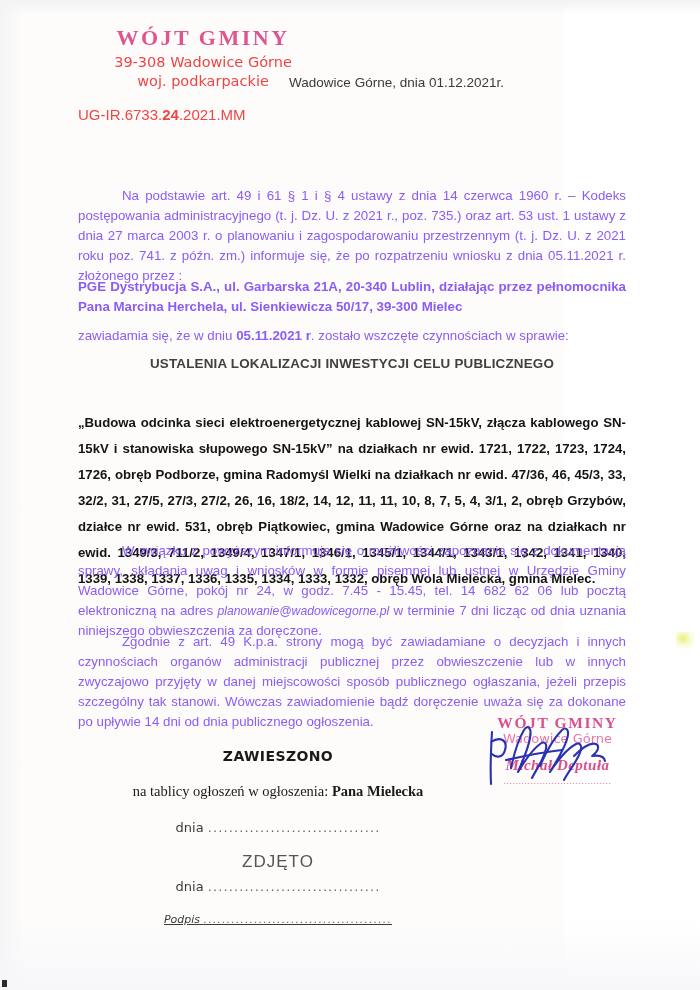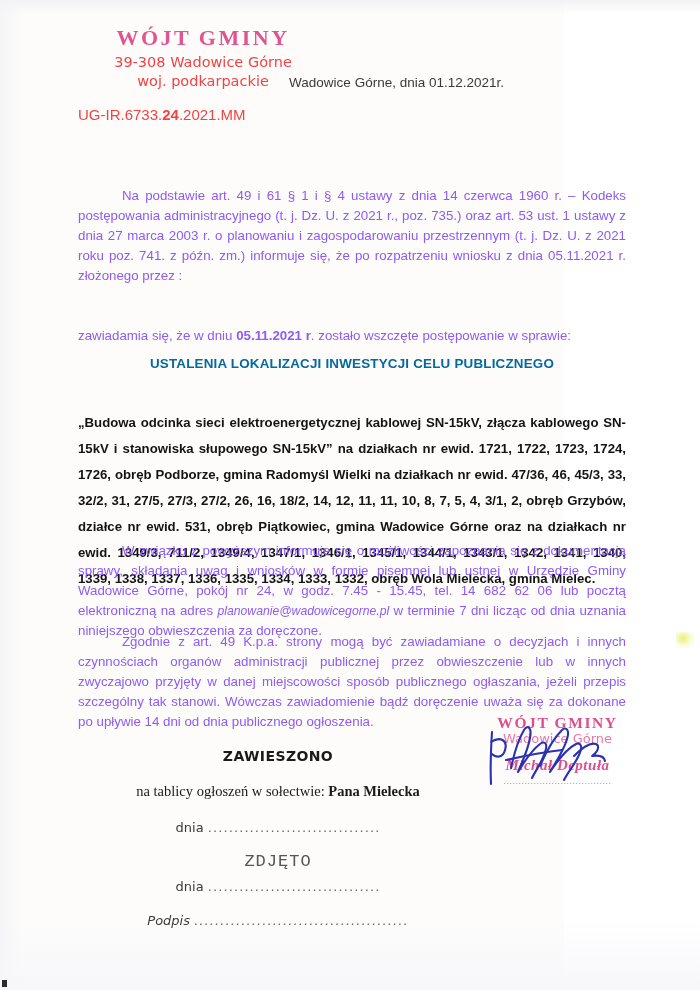--- a/index.html
+++ b/index.html
@@ -133,21 +133,21 @@
   p.para.bold { font-weight: bold; }
   .para .em { font-style: italic; font-size: 12.2px; }
   .para b { font-weight: bold; }
 
   .center-head {
     margin: 0;
     text-align: center;
     font-weight: bold;
     font-size: 13.4px;
     letter-spacing: 0.2px;
-    color: #0369a1;
+    color: #404040;
   }
   .left-head {
     margin: 0;
     font-size: 13.2px;
     color: #222;
   }
 
   .desc-block {
     margin: 0;
     font-size: 13.2px;
@@ -224,30 +224,31 @@
     font-size: 14.5px;
     color: #1a1a1a;
   }
   .form-solectwo b { font-weight: bold; }
   .form-dnia {
     font-family: "DejaVu Sans", sans-serif;
     font-size: 13px;
     color: #3a3a3a;
   }
   .form-zdjeto {
-    font-family: Liberation Mono, monospace;
+    font-family: Liberation Sans, sans-serif;
     font-size: 17px;
     letter-spacing: 1px;
     color: #555;
   }
   .form-podpis {
     font-family: "DejaVu Sans", sans-serif;
     font-style: italic;
-    font-size: 13px;
+    font-size: 11px;
     color: #3a3a3a;
+    text-decoration: underline;
   }
   .dots-lead { letter-spacing: 1.1px; color: #6a6a6a; }
 </style>
 </head>
 <body>
 
 <div class="page">
 
   <div class="scan-shade-top"></div>
   <div class="scan-shade-left"></div>
@@ -265,23 +266,26 @@
 
   <div class="ref-no">
     <span>UG-IR.6733.</span><b>24</b><span>.2021.MM</span>
   </div>
 
 
   <div class="body-block" style="top:186px;">
     <p class="para">Na podstawie art. 49 i 61 § 1 i § 4 ustawy z dnia 14 czerwca 1960 r. – Kodeks postępowania administracyjnego (t. j. Dz. U. z  2021 r., poz. 735.) oraz art. 53 ust. 1 ustawy z dnia 27 marca 2003 r. o planowaniu i zagospodarowaniu przestrzennym (t. j. Dz. U. z 2021 roku poz. 741. z późn. zm.) informuje się, że po rozpatrzeniu wniosku z dnia 05.11.2021 r. złożonego przez :</p>
   </div>
 
+  <div class="body-block" style="top:277px;">
+    <p class="para bold no-indent">PGE Dystrybucja S.A., ul. Garbarska 21A, 20-340 Lublin, działając przez pełnomocnika Pana Marcina Herchela, ul. Sienkiewicza 50/17, 39-300 Mielec</p>
+  </div>
 
   <div class="body-block" style="top:326px;">
-    <p class="para no-indent"><span>zawiadamia się, że w dniu </span><b>05.11.2021 r</b><span>. zostało wszczęte postępowanie w sprawie:</span></p>
+    <p class="para no-indent"><span>zawiadamia się, że w dniu </span><b>05.11.2021 r</b><span>. zostało wszczęte czynnościach w sprawie:</span></p>
   </div>
 
   <div class="body-block" style="top:356px;">
     <p class="center-head">USTALENIA LOKALIZACJI INWESTYCJI CELU PUBLICZNEGO</p>
   </div>
 
 
   <div class="body-block" style="top:410px;">
     <p class="desc-block">„Budowa odcinka sieci elektroenergetycznej kablowej SN-15kV, złącza kablowego SN-15kV i stanowiska słupowego SN-15kV” na działkach nr ewid. 1721, 1722, 1723, 1724, 1726, obręb Podborze, gmina Radomyśl Wielki na działkach nr ewid. 47/36, 46, 45/3, 33, 32/2, 31, 27/5, 27/3, 27/2, 26, 16, 18/2, 14, 12, 11, 11, 10, 8, 7, 5, 4, 3/1, 2, obręb Grzybów, działce nr ewid. 531, obręb Piątkowiec, gmina Wadowice Górne oraz na działkach nr ewid. 1349/3, 711/2, 1349/4, 1347/1, 1346/1, 1345/1, 1344/1, 1343/1, 1342, 1341, 1340, 1339, 1338, 1337, 1336, 1335, 1334, 1333, 1332, obręb Wola Mielecka, gmina Mielec.</p>
   </div>
@@ -309,21 +313,21 @@
       <path d="M96 34 C 104 26, 112 20, 118 22 C 122 24, 120 30, 114 34 C 120 33, 126 34, 127 39"></path>
       <path d="M28 38 C 46 34, 66 30, 84 28"></path>
     </g>
   </svg>
 
   <div class="form-block" style="top:748px;">
     <div class="form-zawieszono">ZAWIESZONO</div>
   </div>
 
   <div class="form-block" style="top:783px;">
-    <div class="form-solectwo"><span>na tablicy ogłoszeń w sołectwie: </span><b>Pana Mielecka</b></div>
+    <div class="form-solectwo"><span>na tablicy ogłoszeń w ogłoszenia: </span><b>Pana Mielecka</b></div>
   </div>
 
   <div class="form-block" style="top:820px;">
     <div class="form-dnia"><span>dnia </span><span class="dots-lead">.................................</span></div>
   </div>
 
   <div class="form-block" style="top:852px;">
     <div class="form-zdjeto">ZDJĘTO</div>
   </div>
 

